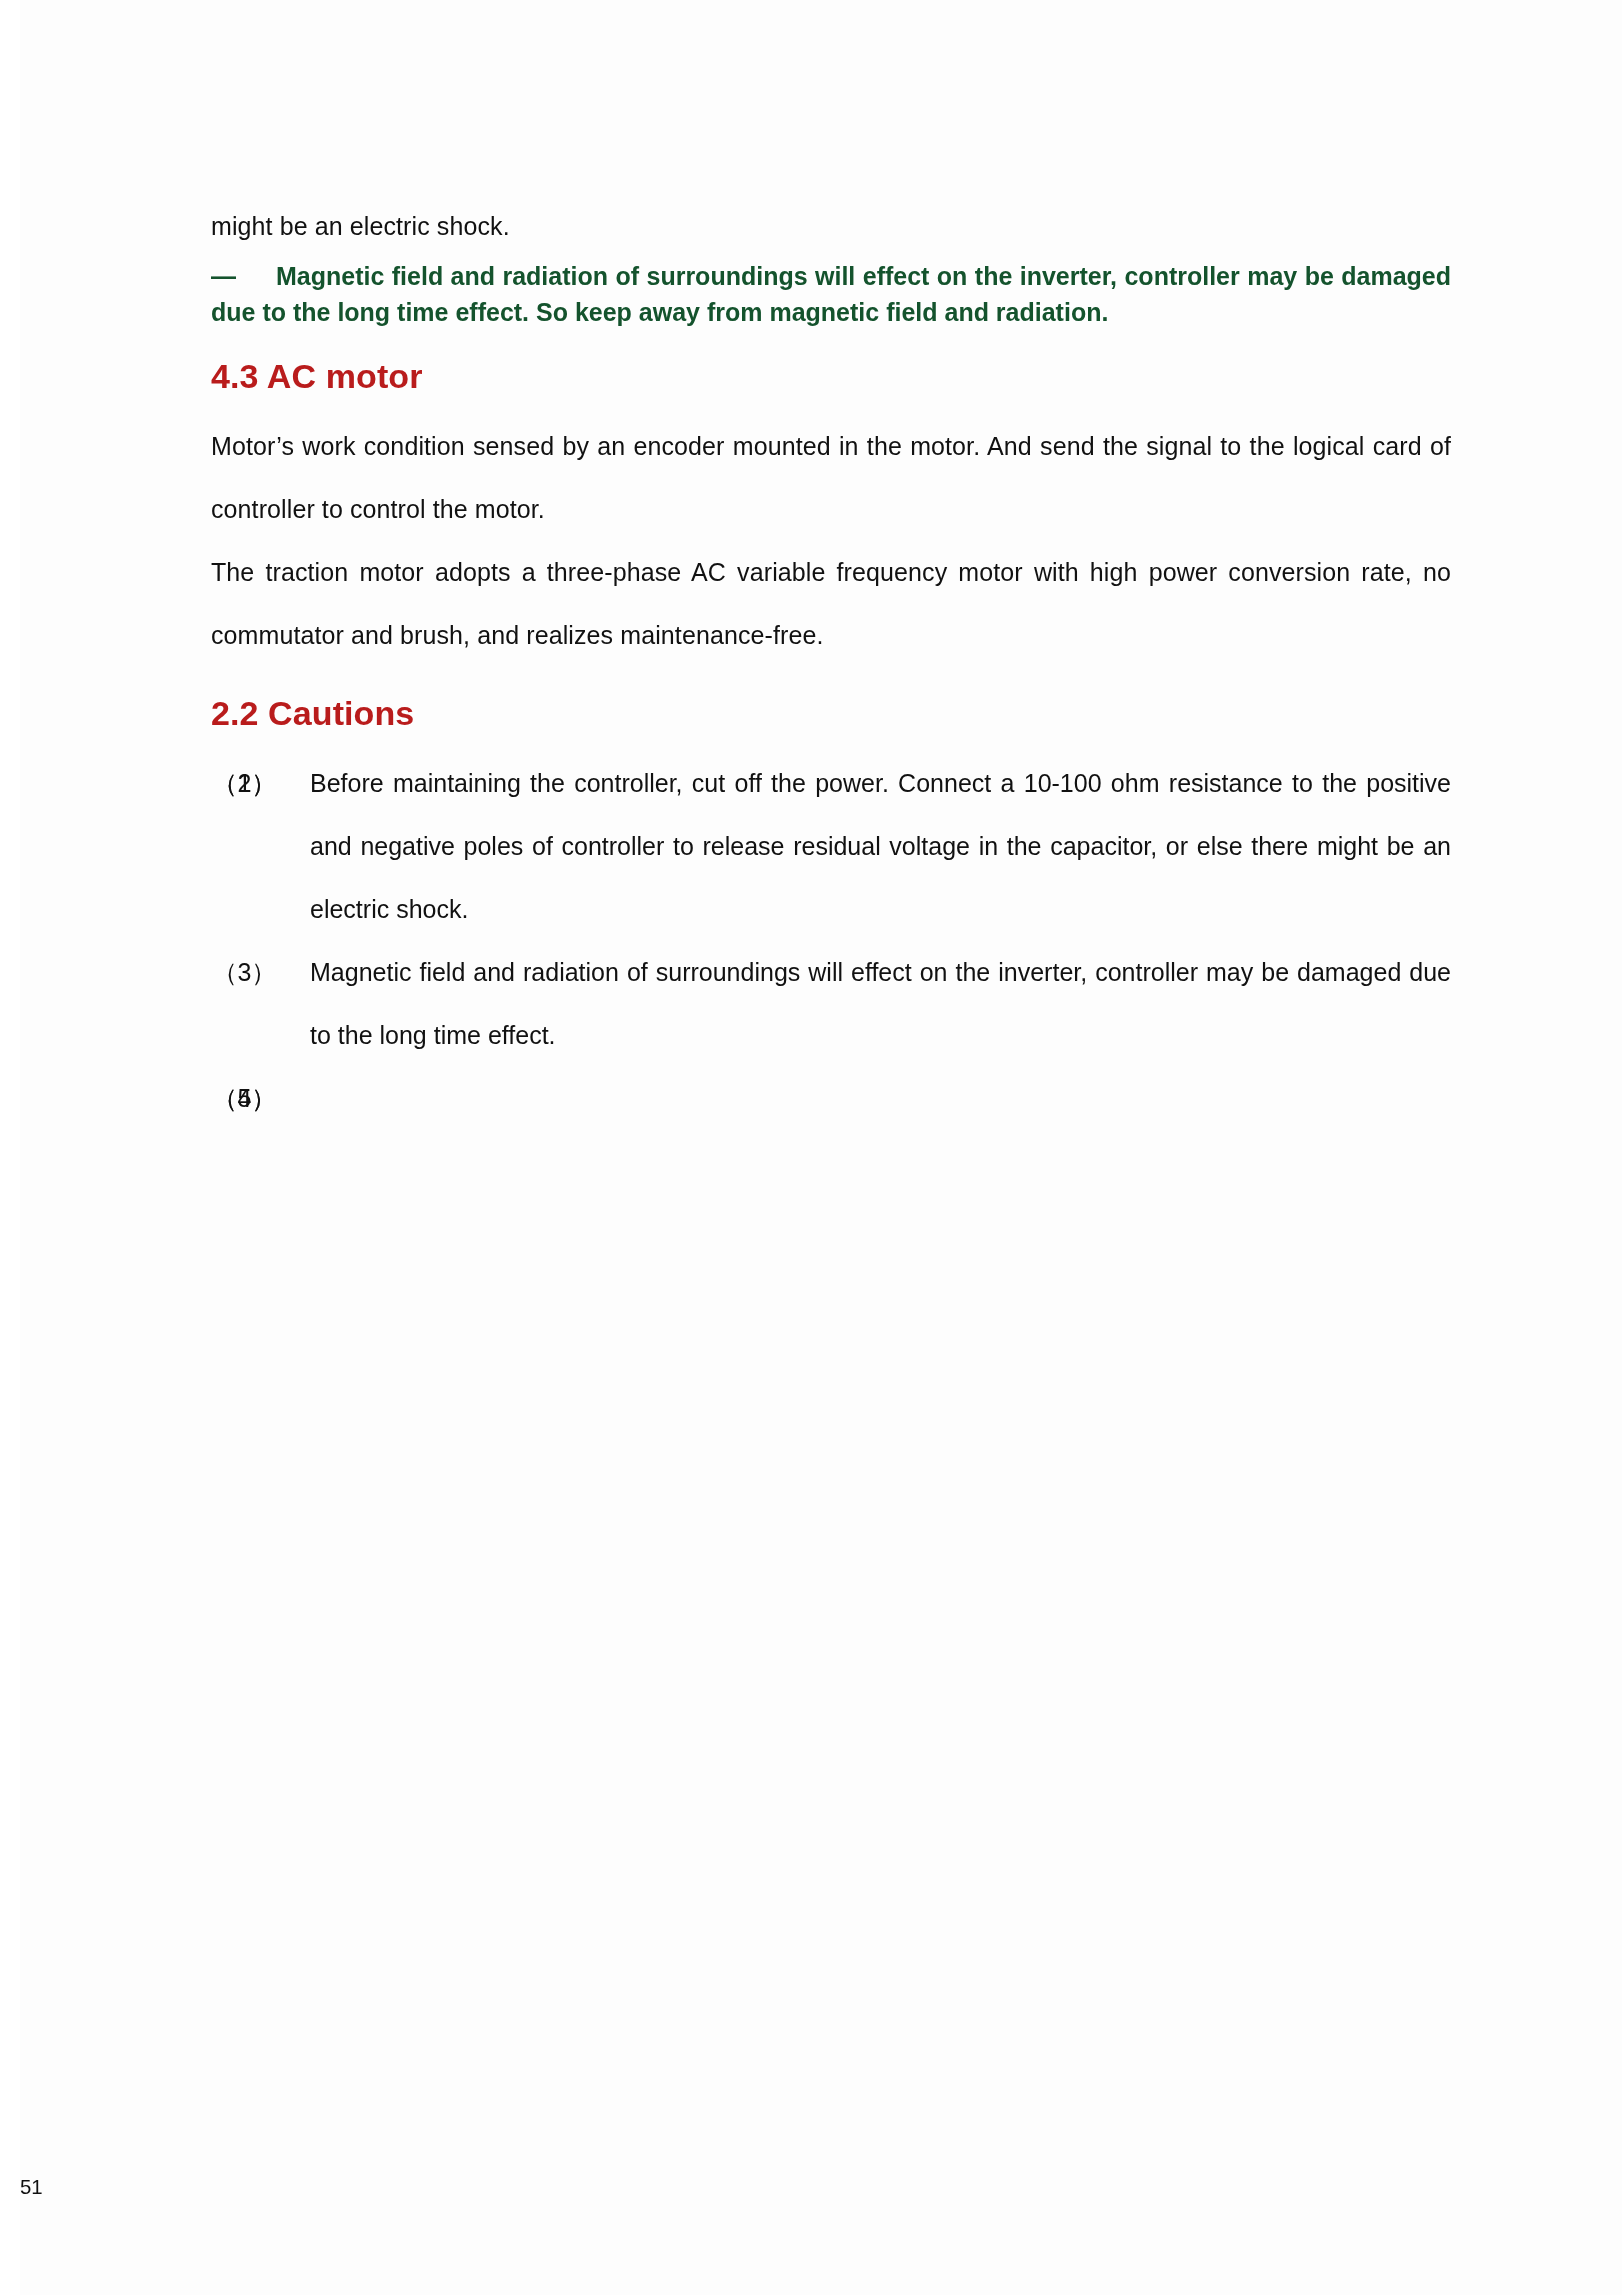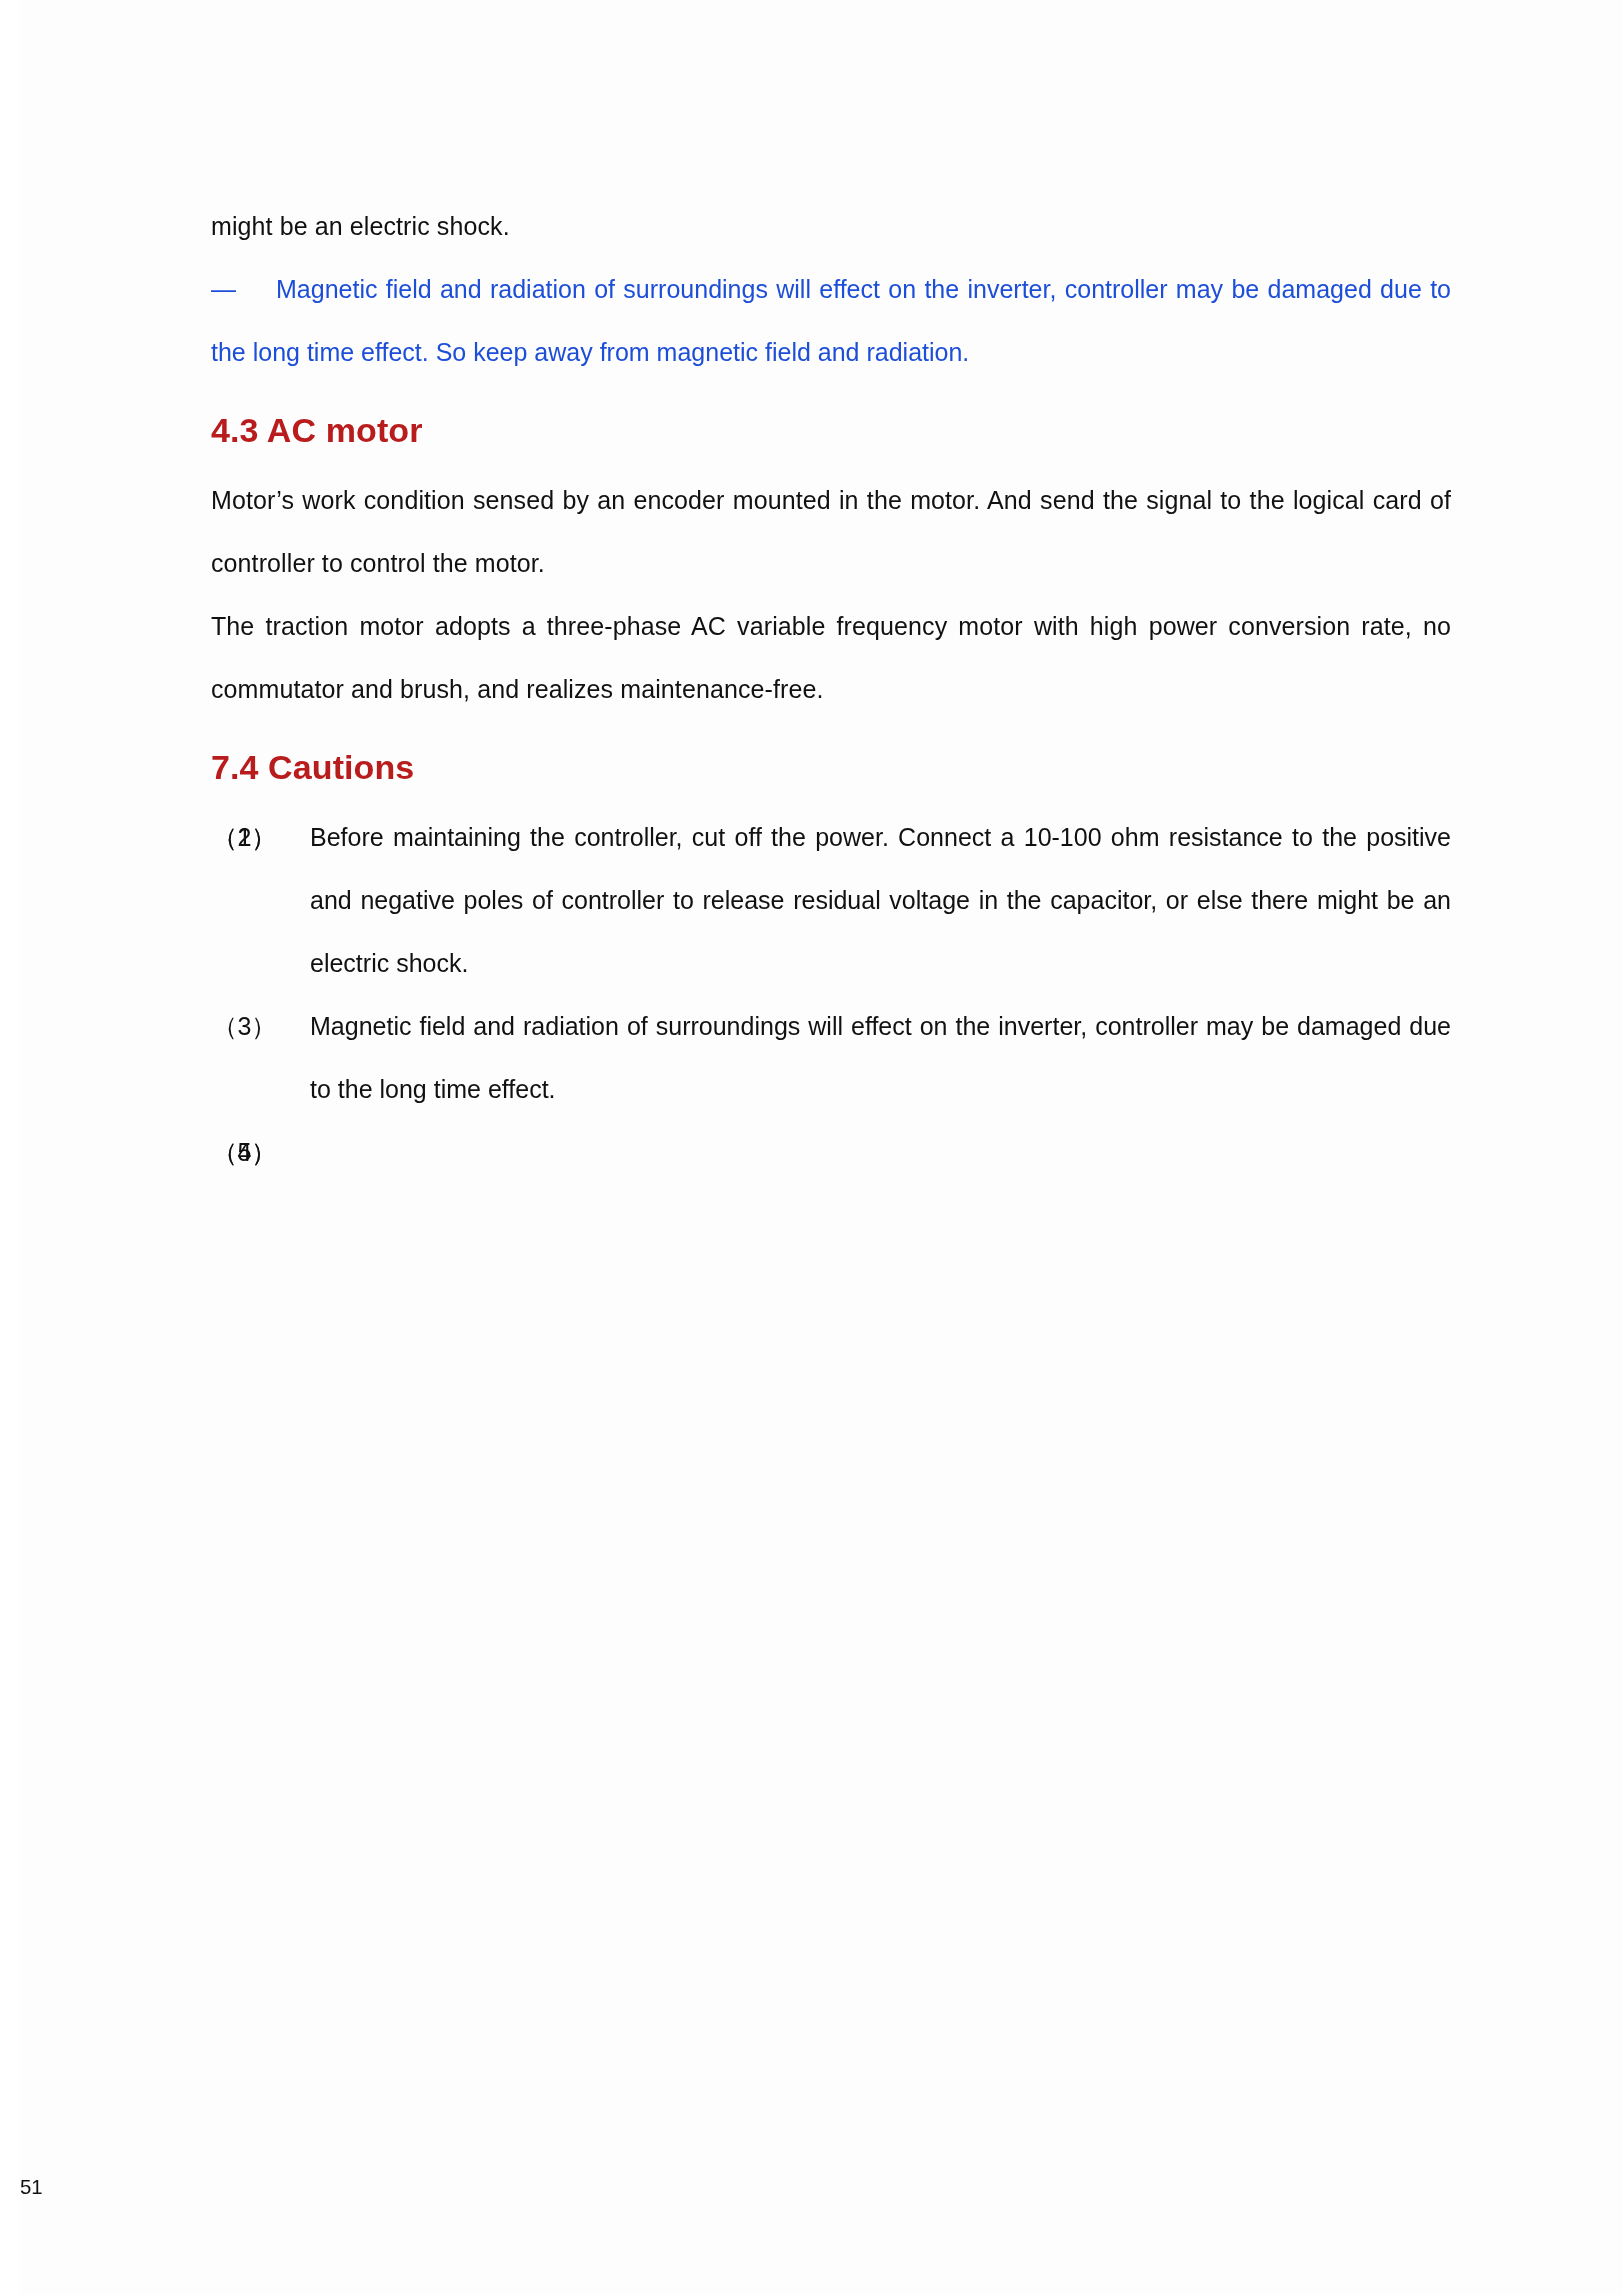--- a/index.html
+++ b/index.html
@@ -39,24 +39,25 @@
     letter-spacing: 0.1px;
   }
 
   .para + .para {
     margin-top: 0;
   }
 
   
   .dash-para {
     font-size: 25px;
-    line-height: 63px;
+    line-height: 36px;
     text-align: justify;
     margin: 0;
-    color: #1d4ed8;
+    color: #14532d;
+    font-weight: bold;
   }
   .dash-para .dash {
     display: inline-block;
     width: 65px;
     font-size: 25px;
   }
 
   
   .heading {
     font-size: 34px;
@@ -126,21 +127,21 @@
     <p class="para">might be an electric shock.</p>
 
     <p class="dash-para"><span class="dash">—</span><span>Magnetic field and radiation of surroundings will effect on the inverter, controller may be damaged due to the long time effect. So keep away from magnetic field and radiation.</span></p>
 
     <h2 class="heading h-gap-before h-gap-after">4.3 AC motor</h2>
 
     <p class="para">Motor’s work condition sensed by an encoder mounted in the motor. And send the signal to the logical card of controller to control the motor.</p>
 
     <p class="para">The traction motor adopts a three-phase AC variable frequency motor with high power conversion rate, no commutator and brush, and realizes maintenance-free.</p>
 
-    <h2 class="heading h-gap-before h-gap-after">7.4 Cautions</h2>
+    <h2 class="heading h-gap-before h-gap-after">2.2 Cautions</h2>
 
     <ol class="caution-list">
 
       <li class="caution-item">
         <span class="caution-marker">（1）</span>
       </li>
 
       <li class="caution-item">
         <span class="caution-marker">（2）</span>
         <span>Before maintaining the controller, cut off the power. Connect a 10-100 ohm resistance to the positive and negative poles of controller to release residual voltage in the capacitor, or else there might be an electric shock.</span>

